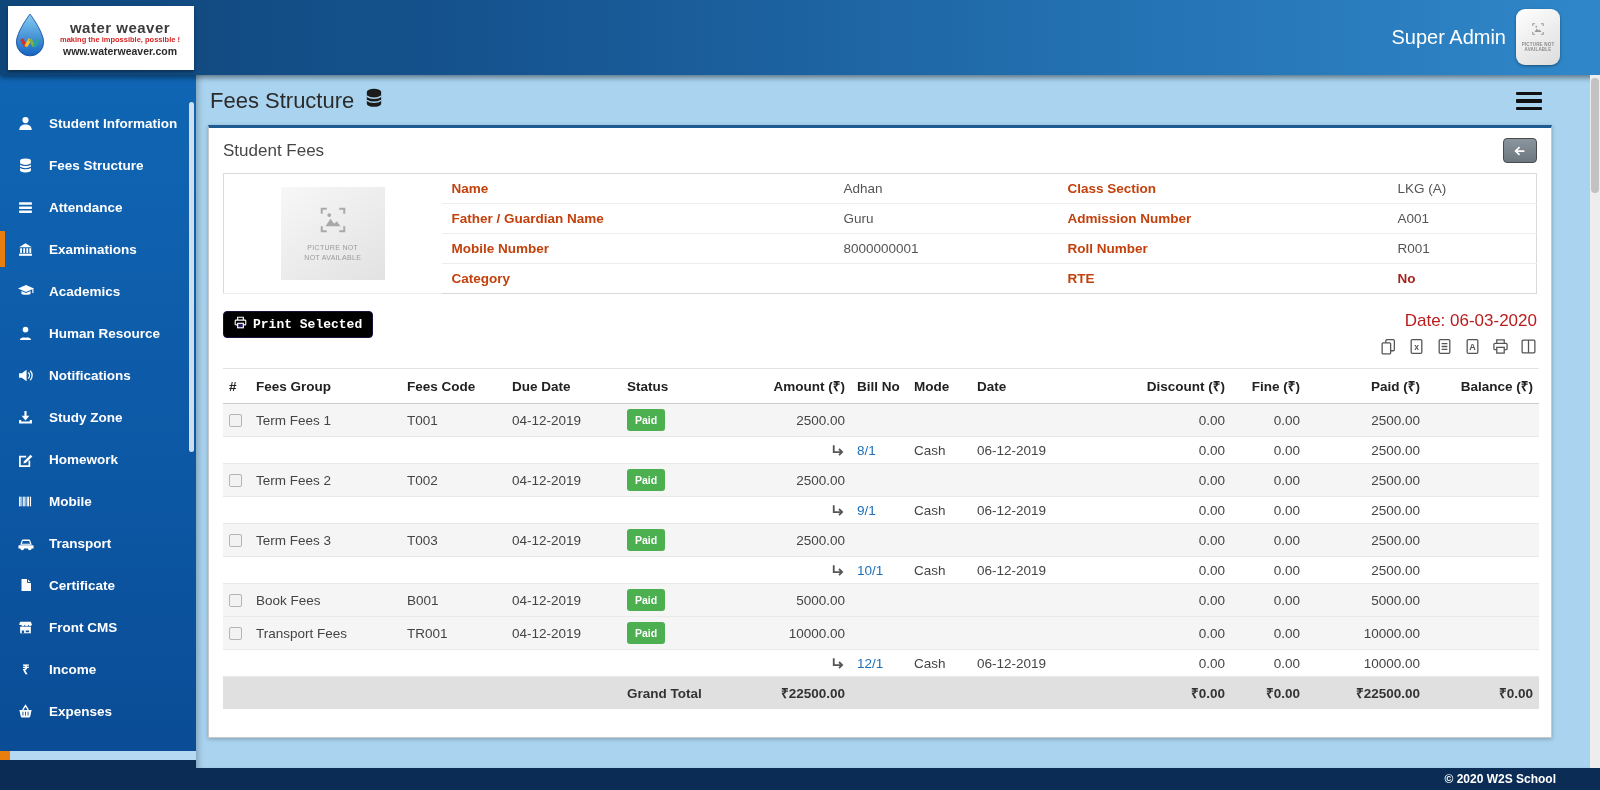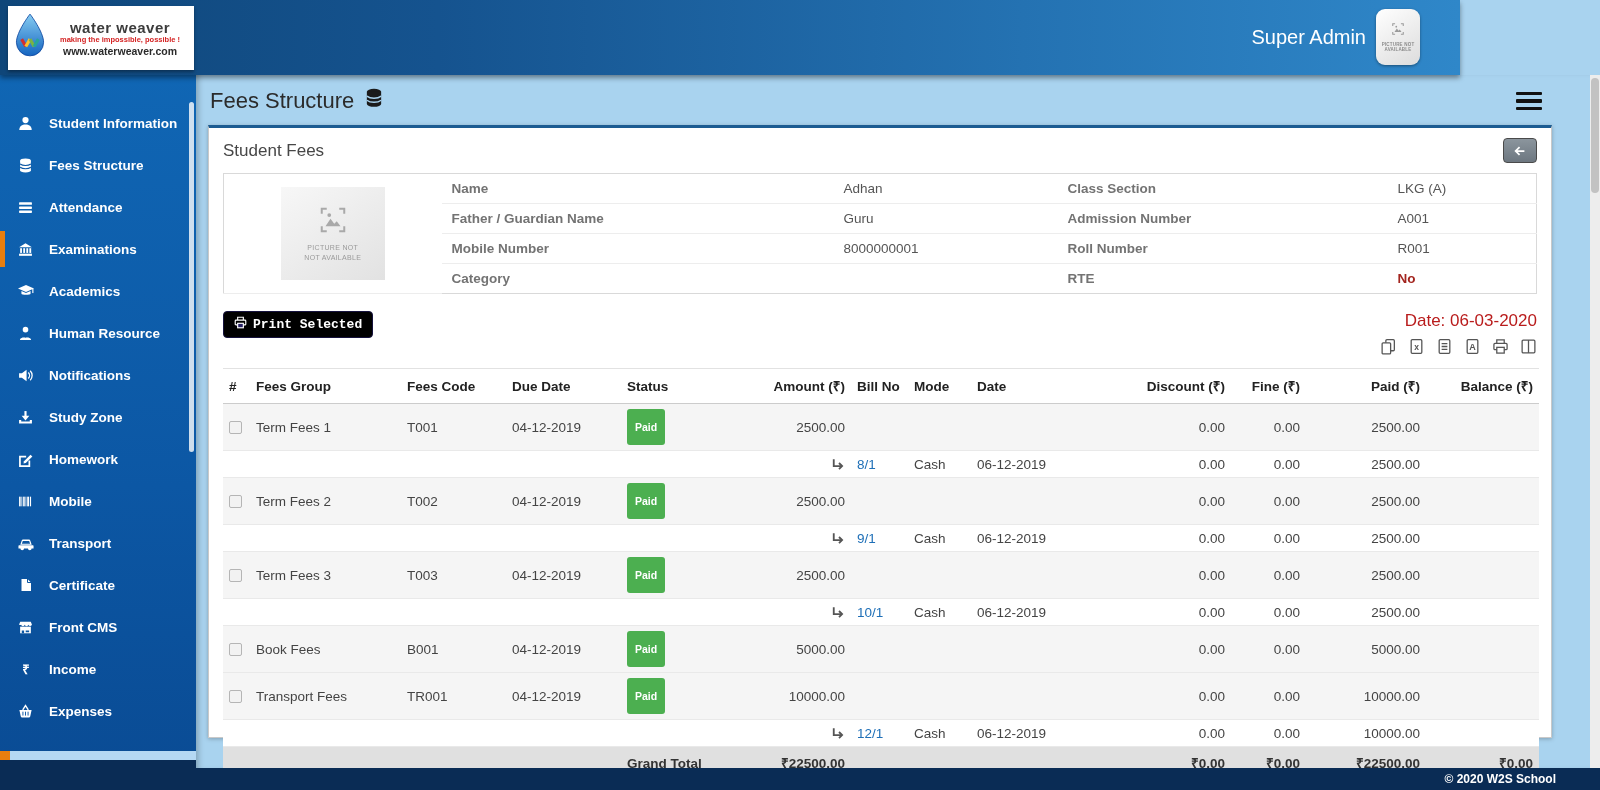--- a/index.html
+++ b/index.html
@@ -1,20 +1,20 @@
 <!DOCTYPE html>
 <html><head>
 <meta charset="utf-8">
 <style>
   * { margin:0; padding:0; box-sizing:border-box; }
   body { font-family:"Liberation Sans", sans-serif; background:#222; }
   #app { position:relative; width:1600px; height:790px; overflow:hidden; background:#a9d3ef; }
 
   
-  .header { position:absolute; left:0; top:0; width:1460px; height:75px;
+  .header { position:absolute; left:0; top:0; width:1600px; height:75px;
     background:linear-gradient(90deg,#0f4679 0%,#15538f 30%,#2472b2 70%,#2f87c9 100%);
     box-shadow:0 3px 5px rgba(0,0,0,.4); z-index:5; }
   .logo-box { position:absolute; left:8px; top:6px; width:186px; height:64px; background:#fff;
     display:flex; align-items:center; padding:2px 5px; gap:4px; box-shadow:0 2px 3px rgba(0,0,0,.35); }
   .brand-text { flex:1; text-align:center; line-height:1.15; }
   .brand-name { font-size:15px; font-weight:bold; color:#3c3c3c; letter-spacing:.5px; }
   .brand-tag  { font-size:7.5px; color:#d42222; font-weight:bold; }
   .brand-url  { font-size:10.5px; font-weight:bold; color:#2a2a2a; }
   .header-user { position:absolute; right:94px; top:0; height:75px; display:flex; align-items:center;
     color:#fff; font-size:20px; }
@@ -55,21 +55,21 @@
     background:linear-gradient(#8b959d,#6d7780); display:flex; align-items:center; justify-content:center; cursor:pointer; }
 
   
   .info-table { width:100%; border-collapse:collapse; margin-top:10px; border:1px solid #d9d9d9; font-size:13.5px; }
   .info-table td { padding:7px 10px; border-bottom:1px solid #ededed; height:29px; }
   .info-table tr:last-child td { border-bottom:none; }
   .photo-cell { width:218px; text-align:center; }
   .photo-box { width:104px; height:93px; margin:0 auto; background:linear-gradient(145deg,#f7f7f7,#e2e2e2);
     display:flex; flex-direction:column; align-items:center; justify-content:center; gap:5px; }
   .photo-box .ph-text { font-size:7px; color:#9a9a9a; line-height:1.4; letter-spacing:.3px; }
-  .lbl { font-weight:bold; color:#737373; }
+  .lbl { font-weight:bold; color:#c2410c; }
   .val { color:#555; }
   td.lbl1 { width:392px; } td.val1 { width:224px; } td.lbl2 { width:330px; }
   .rte-no { color:#a3251f; font-weight:bold; }
 
   
   .actions-row { display:flex; margin-top:17px; align-items:flex-start; }
   .print-btn { background:#000000; color:#fff; border:1px solid #15123d; border-radius:4px;
     font-size:13px; font-weight:bold; padding:4px 10px; display:flex; align-items:center; gap:6px; cursor:pointer;
     font-family:Liberation Mono, monospace; }
   .right-tools { margin-left:auto; display:flex; flex-direction:column; align-items:flex-end; gap:7px; }
@@ -79,21 +79,21 @@
 
   
   .fees-table { width:100%; border-collapse:collapse; margin-top:13px; font-size:13.5px; color:#444; table-layout:fixed; }
   .fees-table thead th { font-weight:bold; color:#222; text-align:left; padding:8px 6px;
     border-top:1px solid #e2e2e2; border-bottom:1px solid #cccccc; overflow:hidden; white-space:nowrap; }
   .fees-table td { padding:5px 6px; border-bottom:1px solid #e9e9e9; height:27px; overflow:hidden; white-space:nowrap; }
   .fees-table .r { text-align:right; }
   tr.fee-row { background:#f5f5f5; }
   tr.pay-row { background:#fff; }
   .badge-paid { display:inline-block; background:#4caf50; color:#fff; font-size:10.5px; font-weight:bold;
-    padding:12px 8px; border-radius:3px; }
+    padding:5px 8px; border-radius:3px; }
   .bill-link { color:#1e6fb7; cursor:pointer; }
   .cb { display:inline-block; width:13px; height:13px; background:#f2f2f2; border:1px solid #b5b5b5;
     border-radius:2px; vertical-align:middle; cursor:pointer; }
   tr.total-row td { background:#e0e0e0; font-weight:bold; color:#333; padding:7px 6px; border-bottom:none; }
   .lvl-arrow { display:inline-flex; vertical-align:middle; }
 
   
   .right-scrollbar { position:absolute; right:0; top:75px; width:10px; height:693px; background:#ededed; z-index:6; }
   .right-scrollbar .thumb { position:absolute; left:1px; top:3px; width:8px; height:115px; background:#c2c2c2; border-radius:4px; }
   .footer { position:absolute; left:0; bottom:0; width:1600px; height:22px; background:#0a2c55; color:#fff;

